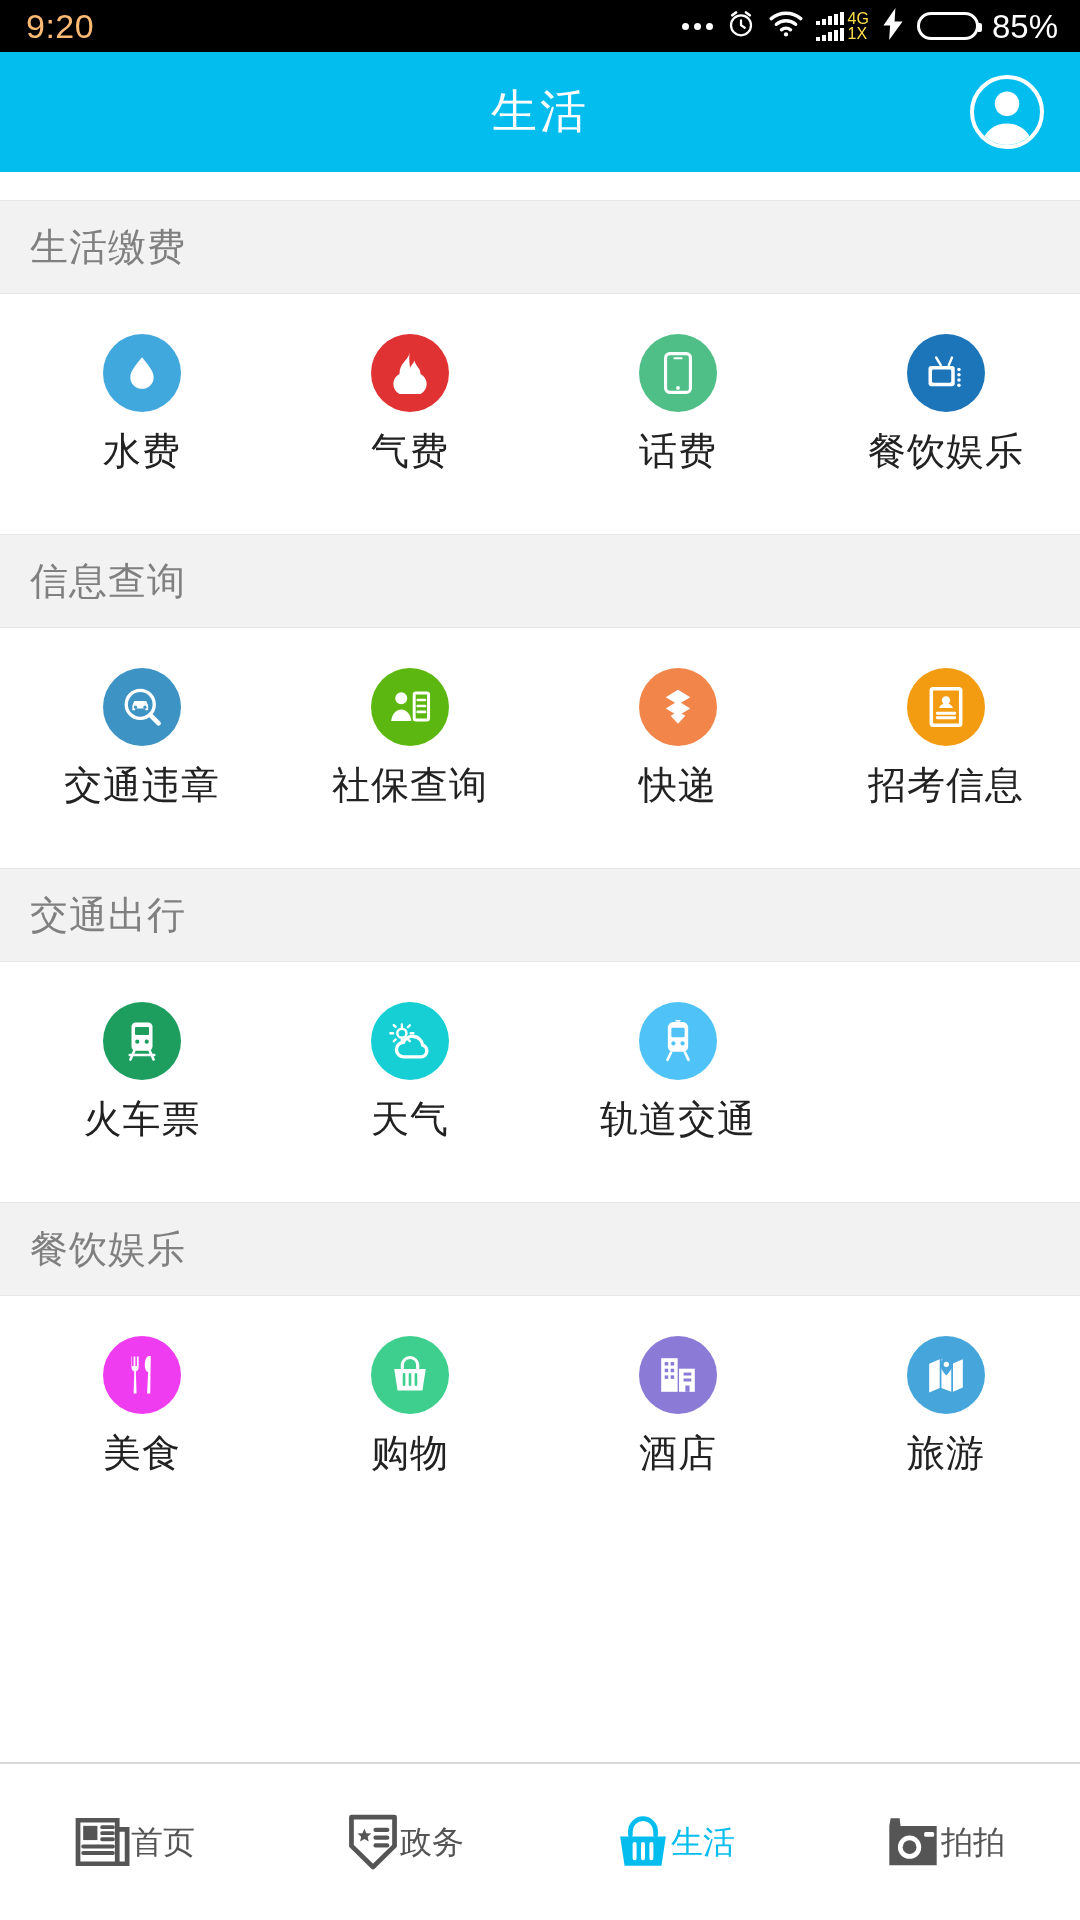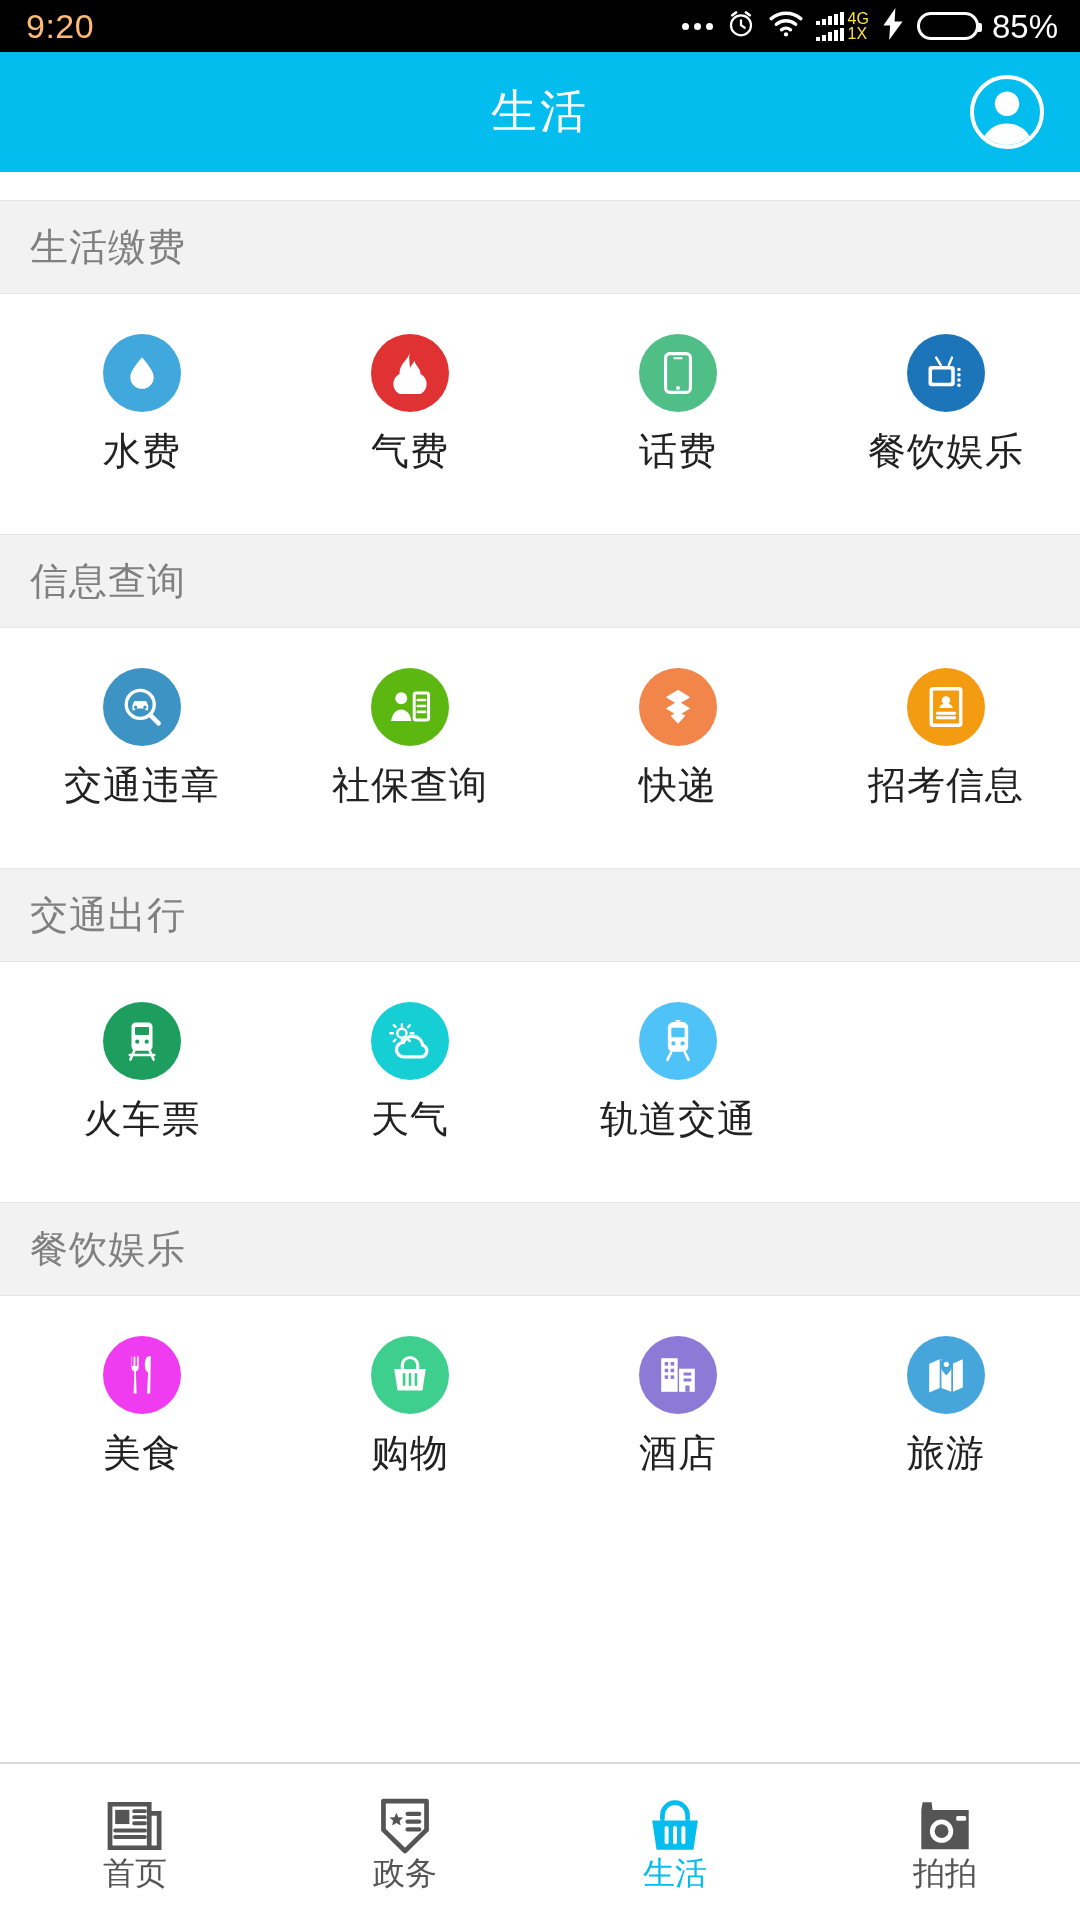--- a/index.html
+++ b/index.html
@@ -186,21 +186,21 @@
     position: absolute;
     left: 0; right: 0; bottom: 0;
     height: 156px;
     background: #ffffff;
     border-top: 2px solid #d8d8d8;
     display: flex;
   }
   .tab {
     flex: 1;
     display: flex;
-    flex-direction: column;
+    flex-direction: row;
     align-items: center;
     justify-content: center;
   }
   .tab-icon { height: 62px; display: flex; align-items: center; }
   .tab-icon svg { display: block; }
   .tab-label {
     font-size: 32px;
     color: #555555;
     line-height: 1;
   }

